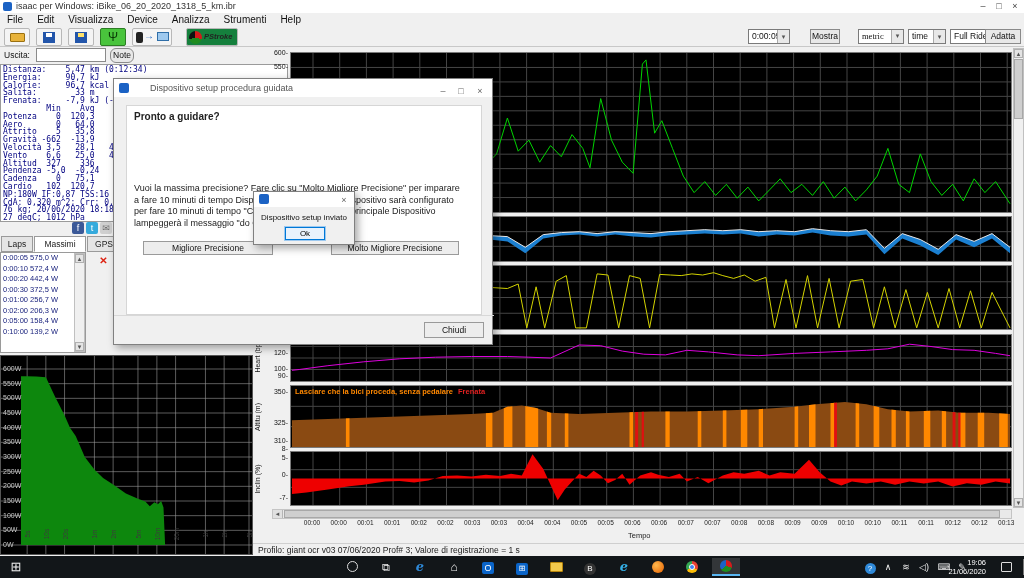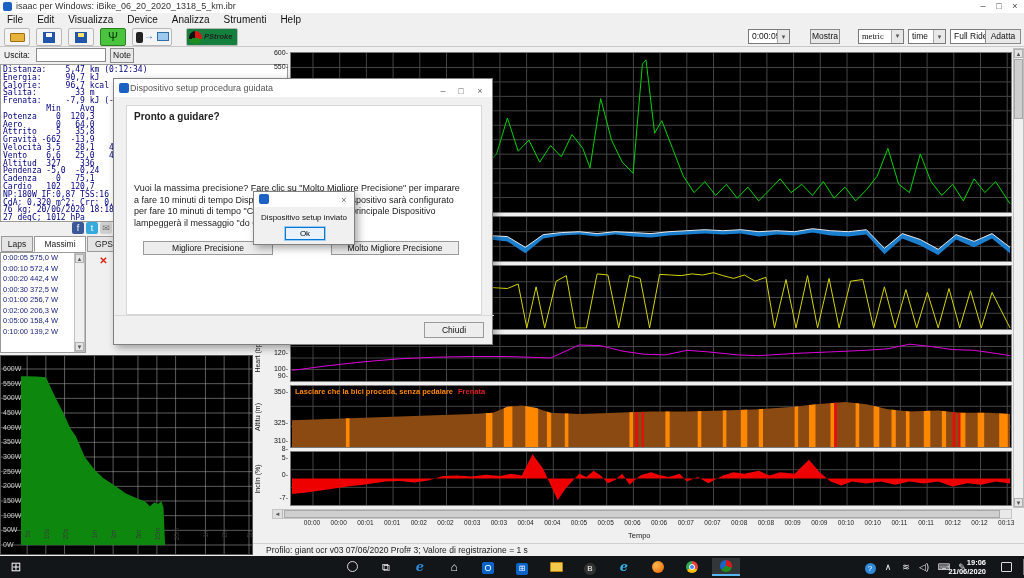--- a/index.html
+++ b/index.html
@@ -40,38 +40,38 @@
   .tick::after { content:"-"; }
   .axis-rot { position:absolute; font-size:7px; color:#111; transform:translate(-50%,-50%) rotate(-90deg); white-space:nowrap; }
   .legend-line { position:absolute; font-size:7.5px; font-weight:bold; white-space:nowrap; }
   .tempo-lab { position:absolute; width:30px; margin-left:-15px; text-align:center; font-size:6.5px; color:#222; }
   .mmp-ylab { position:absolute; font-size:7px; color:#c8c8c8; }
   .mmp-xlab { position:absolute; font-size:6.5px; color:#3c3c3c; transform:translate(-50%,-50%) rotate(-90deg); }
   
   .dlg { position:absolute; background:#f0f0f0; border:1px solid #808080; box-shadow:3px 3px 8px rgba(0,0,0,.35); }
   .dlg-title { position:relative; height:18px; background:#fff; font-size:9px; color:#555; line-height:18px; }
   .dlg-ico { position:absolute; left:5px; top:4px; width:10px; height:10px; background:#1b62c4; border-radius:2px; }
-  .dlg-title span.t { margin-left:16px; }
+  .dlg-title span.t { margin-left:36px; }
   .dlg-ctl { position:absolute; top:3px; width:14px; text-align:center; font-size:9px; color:#666; }
   #wizard-body { position:absolute; left:12px; top:26px; width:356px; height:210px; background:#fff; border:1px solid #d6d6d6; }
   #wizard-heading { position:absolute; left:20px; top:32px; font-size:10px; font-weight:bold; color:#222; }
   .wizard-p { position:absolute; left:20px; width:330px; font-size:9px; color:#222; line-height:11.5px; }
   .dlg-btn { position:absolute; height:14px; background:#ededed; border:1px solid #9a9a9a; font-size:8.5px; text-align:center; line-height:12px; color:#111; }
   #msgbox { left:253px; top:191px; width:102px; height:54px; z-index:40; }
   #msg-text { position:absolute; left:0; top:21px; width:100%; text-align:center; font-size:8px; color:#111; }
   #ok-btn { left:31px; top:35px; width:40px; height:13px; background:#e9f2fc; border:1px solid #0078d7; box-shadow:0 0 0 1px #9ec9ef; font-size:8px; text-align:center; line-height:11px; }
   
-  #statusbar { left:253px; top:543px; width:771px; height:13px; background:#f0f0f0; border-top:1px solid #cfcfcf; font-size:8.5px; color:#222; line-height:13px; padding-left:13px; }
+  #statusbar { left:253px; top:543px; width:771px; height:13px; background:#f0f0f0; border-top:1px solid #cfcfcf; font-size:8.5px; color:#222; line-height:13px; padding-left:5px; }
   #taskbar { left:0; top:556px; width:1024px; height:22px; background:#121619; z-index:50; }
   .tb-ico { position:absolute; top:2px; width:28px; height:18px; text-align:center; color:#eee; font-size:12px; line-height:18px; }
   #search-box { left:38px; top:2px; width:292px; height:18px; background:#f5f5f5; border:1px solid #888; color:#555; font-size:9px; line-height:16px; }
   .mag { display:inline-block; width:7px; height:7px; border:1.3px solid #555; border-radius:50%; position:relative; margin:0 5px -1px 5px; }
   .mag::after { content:""; position:absolute; width:4px; height:1.3px; background:#555; transform:rotate(45deg); left:5px; top:7px; }
   .circle-ico { border-radius:50%; display:inline-block; }
-  #clock { right:38px; top:2px; width:52px; text-align:right; color:#fff; font-size:7.5px; line-height:9px;font-weight:bold; }
+  #clock { right:38px; top:2px; width:52px; text-align:right; color:#fff; font-size:7.5px; line-height:9px; }
   .greyline { background:#7a7a7a; }
 </style>
 </head>
 <body>
 
 <div class="abs" id="titlebar">
   <div class="abs" id="title-icon"></div>
   <span class="abs" id="title-text">isaac per Windows:  iBike_06_20_2020_1318_5_km.ibr</span>
   <span class="abs winctl" style="right:34px;">–</span>
   <span class="abs winctl" style="right:18px;">□</span>
@@ -107,21 +107,21 @@
   <div class="pushbtn" style="left:810px;top:2px;width:30px;">Mostra</div>
   <div class="combo" style="left:858px;top:2px;width:46px;font-family:Liberation Serif, serif;"><span>metric</span><span class="arr">▾</span></div>
   <div class="combo" style="left:908px;top:2px;width:38px;"><span>time</span><span class="arr">▾</span></div>
   <div class="combo" style="left:950px;top:2px;width:60px;"><span>Full Ride</span><span class="arr">▾</span></div>
   <div class="pushbtn" style="left:985px;top:2px;width:36px;">Adatta</div>
 </div>
 
 <div class="abs" id="uscita-row">
   <span class="abs" style="left:4px;top:3px;font-size:8.5px;color:#111;">Uscita:</span>
   <div class="abs" id="uscita-input"></div>
-  <div class="pushbtn" style="left:110px;top:1px;width:24px;">Note</div>
+  <div class="pushbtn" style="left:110px;top:1px;width:24px;border-radius:6px;">Note</div>
 </div>
 <div class="abs" id="stats-panel">
   <pre>Distanza:    5,47 km (0:12:34)
 Energia:     90,7 kJ
 Calorie:     96,7 kcal
 Salita:        33 m
 Frenata:     -7,9 kJ (-8,7%)
          Min    Avg    Max
 Potenza    0  120,3    575  W
 Aero       0   64,0    273  W

